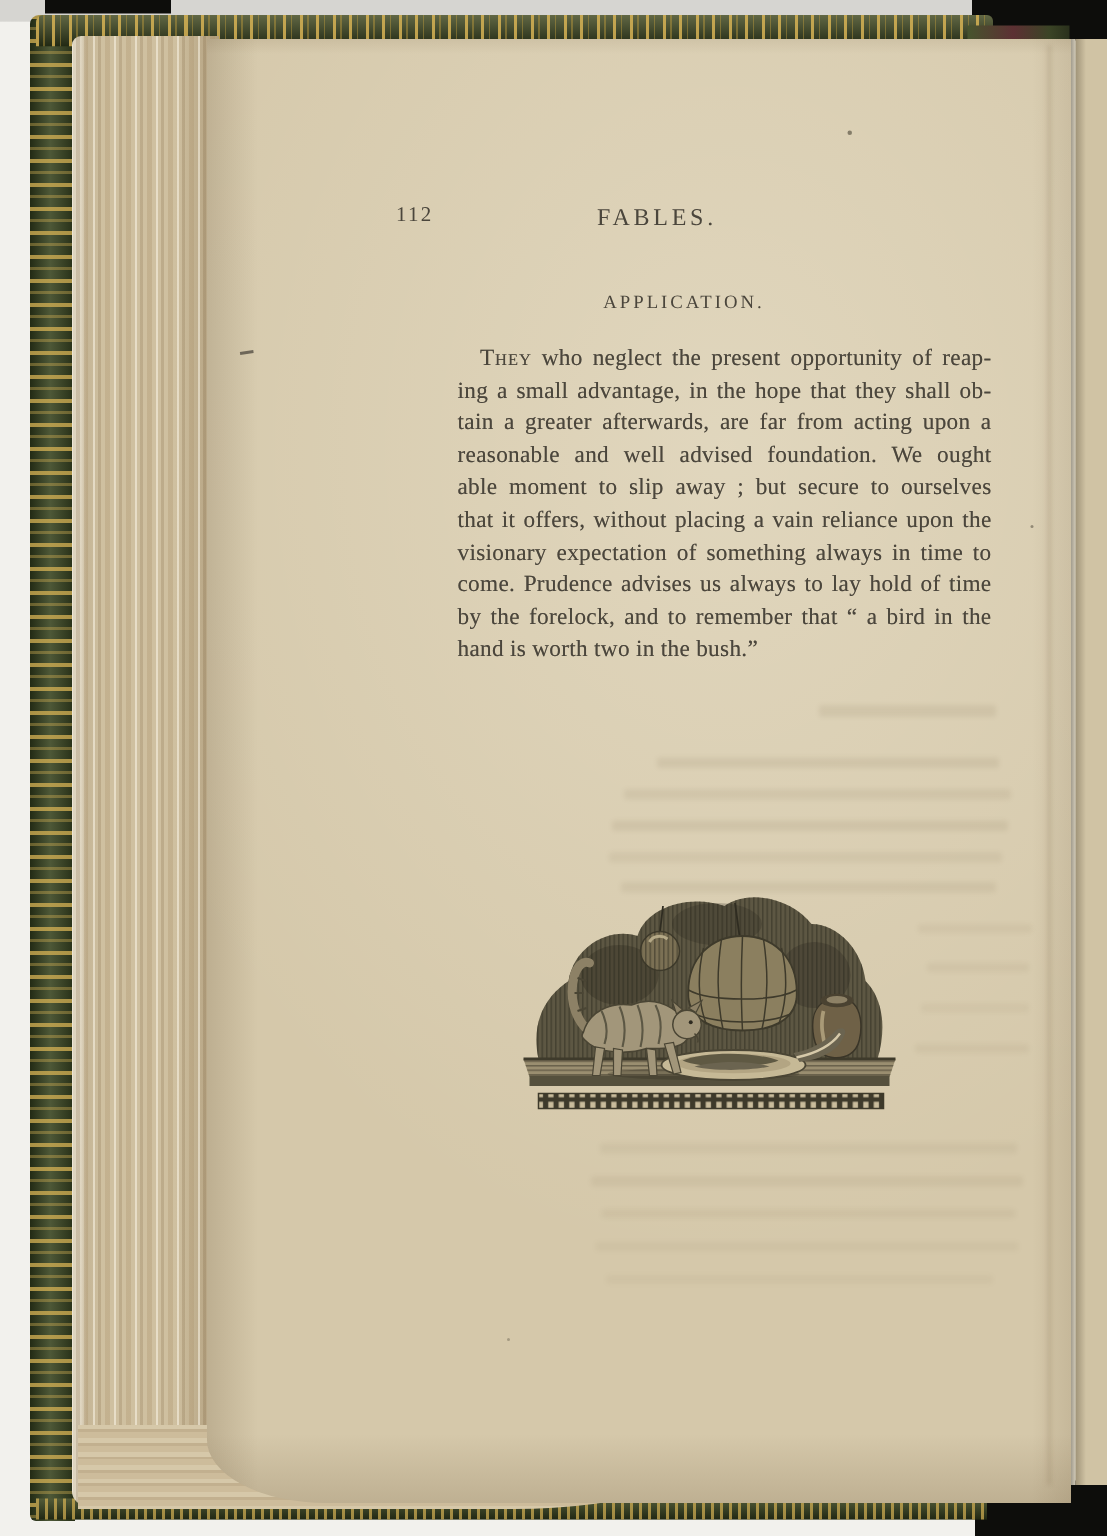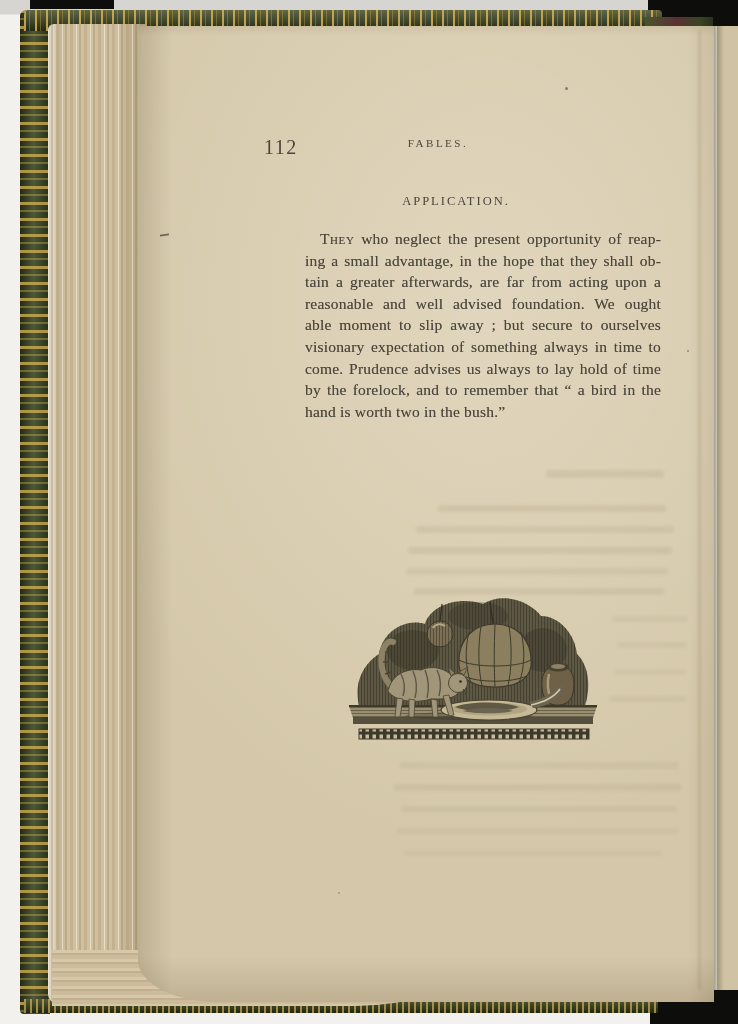--- a/index.html
+++ b/index.html
@@ -63,23 +63,23 @@
       radial-gradient(120% 90% at 60% 28%,rgba(255,252,240,.28),rgba(0,0,0,0) 62%),
       linear-gradient(90deg,rgba(105,85,55,.22),rgba(0,0,0,0) 34px),
       linear-gradient(270deg,rgba(105,85,55,.14),rgba(0,0,0,0) 26px),
       linear-gradient(0deg,rgba(110,90,60,.22),rgba(0,0,0,0) 46px),
       linear-gradient(180deg,rgba(120,100,65,.14),rgba(0,0,0,0) 10px);
     border-bottom-left-radius:80px 42px;
     color:#4b463c;
   }
   .page-crease{left:560px;top:4px;width:3px;height:960px;
     background:rgba(140,120,85,.22);filter:blur(1.5px);}
-  .page-number{left:126px;top:110px;font-size:20px;letter-spacing:1.5px;}
+  .page-number{left:126px;top:110px;font-size:14px;letter-spacing:1.5px;}
   .running-header{left:300px;top:111px;transform:translateX(-50%);
-    font-size:11px;letter-spacing:2.5px;}
+    font-size:16px;letter-spacing:2.5px;}
   .section-heading{left:318px;top:168px;transform:translateX(-50%);
     font-size:12.5px;letter-spacing:2px;}
   .paragraph{left:121px;top:202px;width:402px;font-size:15.5px;line-height:21.6px;
     letter-spacing:.2px;text-shadow:0 0 .4px rgba(75,70,60,.55);}
   .pline{text-align:justify;text-align-last:justify;height:21.6px;overflow:visible;margin-left:46px;}
   .pline.first{padding-left:15px;box-sizing:border-box;}
   .pline.last{text-align-last:left;}
   .smallcaps{font-variant:small-caps;letter-spacing:.6px;}
   .margin-dash{left:22px;top:208px;width:9px;height:2px;background:#4c473d;
     opacity:.75;transform:rotate(-8deg);}
@@ -116,20 +116,21 @@
     <span class="abs section-heading">APPLICATION.</span>
 
     <div class="abs margin-dash"></div>
 
     <div class="abs paragraph">
       <div class="pline first"><span class="smallcaps">They</span> <span>who neglect the present opportunity of reap-</span></div>
       <div class="pline">ing a small advantage, in the hope that they shall ob-</div>
       <div class="pline">tain a greater afterwards, are far from acting upon a</div>
       <div class="pline">reasonable and well advised foundation.  We ought</div>
       <div class="pline">able moment to slip away ; but secure to ourselves</div>
+      <div class="pline">that it offers, without placing a vain reliance upon the</div>
       <div class="pline">visionary expectation of something always in time to</div>
       <div class="pline">come.  Prudence advises us always to lay hold of time</div>
       <div class="pline">by the forelock, and to remember that “ a bird in the</div>
       <div class="pline last">hand is worth two in the bush.”</div>
     </div>
 
     <div class="ghost" style="left:408px;top:444px;width:118px;height:8px;opacity:.10"></div>
     <div class="ghost" style="left:300px;top:479px;width:228px;height:7px;opacity:.10"></div>
     <div class="ghost" style="left:278px;top:500px;width:258px;height:7px;opacity:.09"></div>
     <div class="ghost" style="left:270px;top:521px;width:264px;height:7px;opacity:.10"></div>

